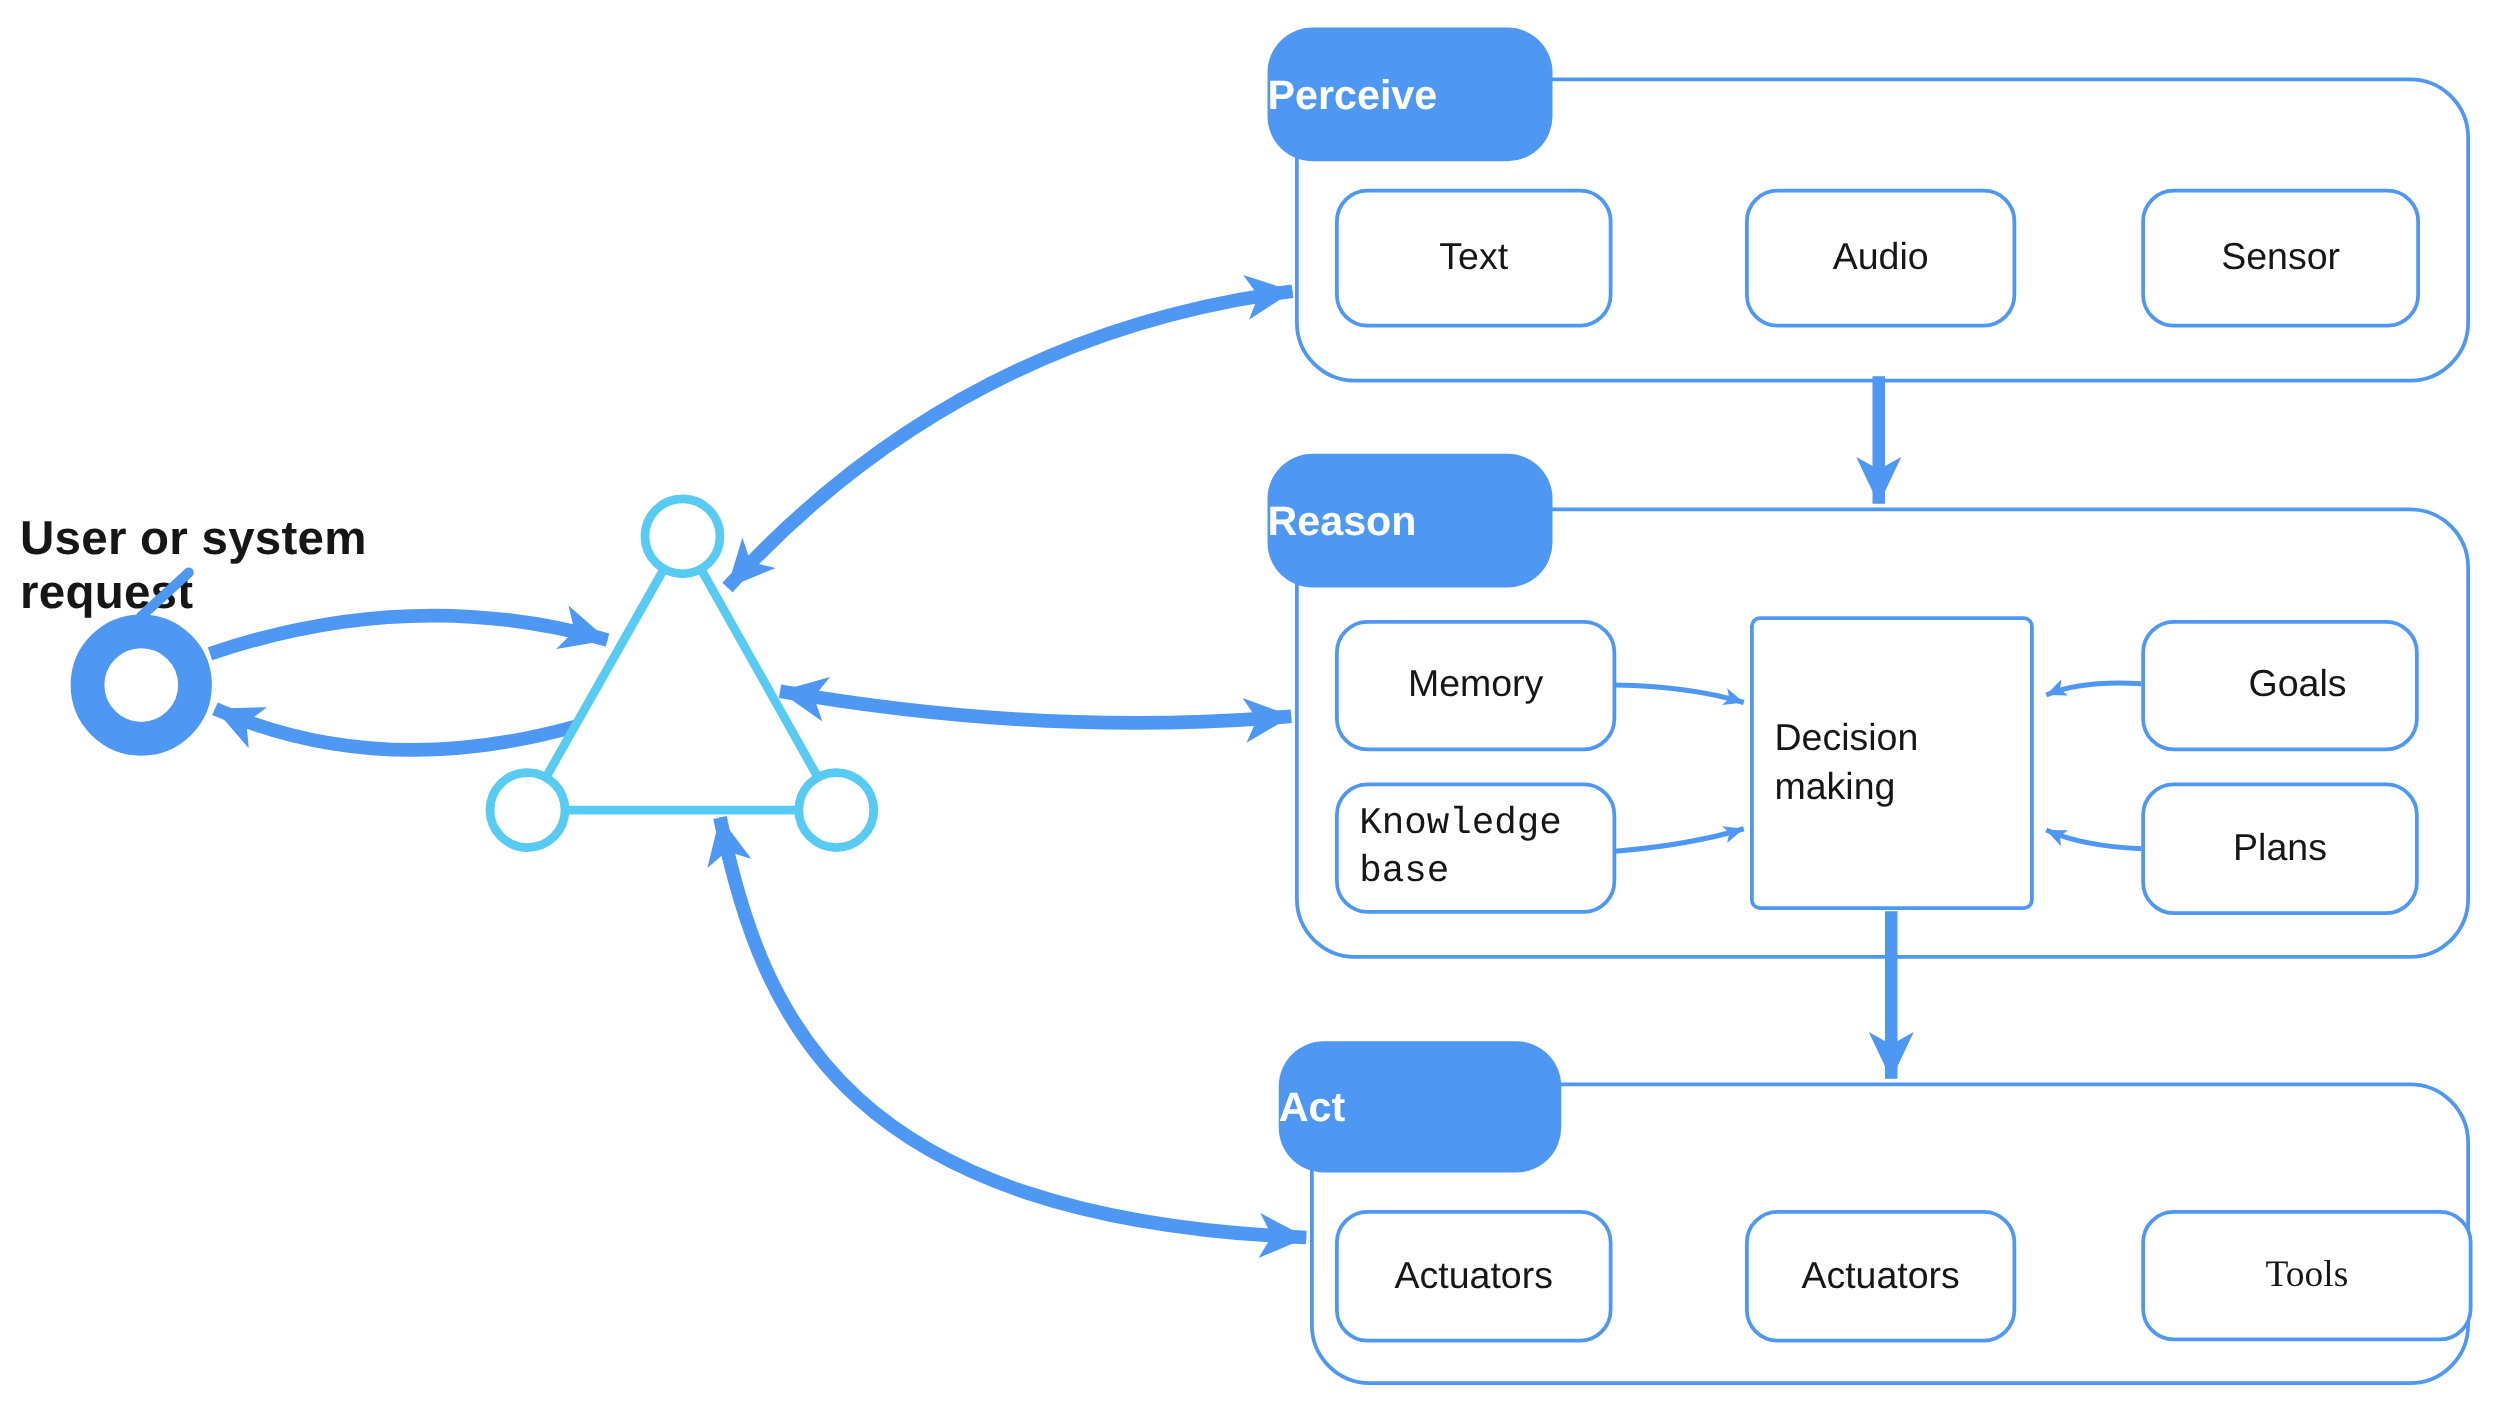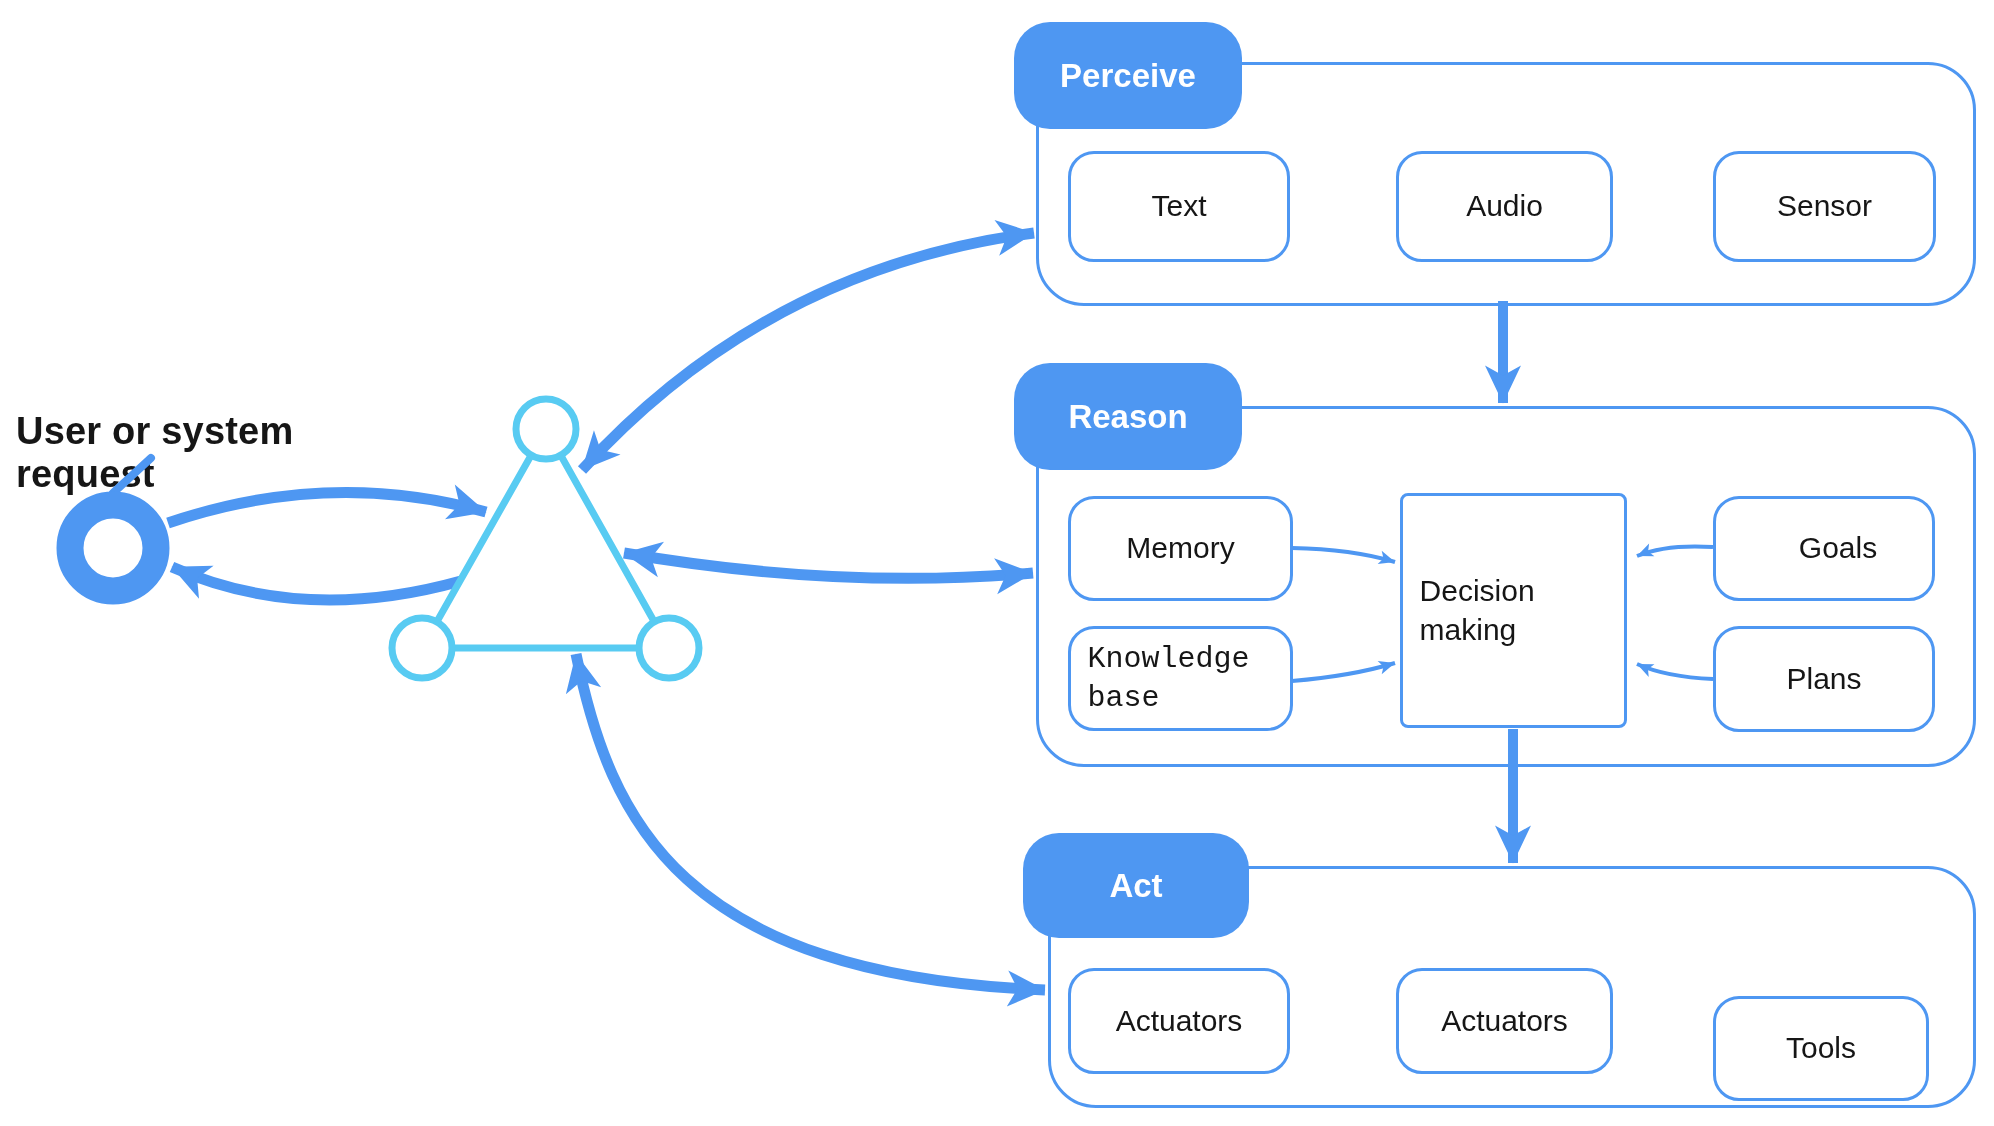--- a/index.html
+++ b/index.html
@@ -16,21 +16,21 @@
   .container{
     position:absolute;border:3px solid var(--blue,#4E97F2);border-radius:48px;
     background:transparent;z-index:1;
   }
   #perceive-box{left:1036px;top:62px;width:934px;height:238px;}
   #reason-box{left:1036px;top:406px;width:934px;height:355px;}
   #act-box{left:1048px;top:866px;width:922px;height:236px;}
   
   .tab{
     position:absolute;z-index:2;background:var(--blue,#4E97F2);border-radius:36px;
-    display:flex;align-items:center;justify-content:center;
+    display:flex;align-items:center;
     color:var(--tab-text,#fff);font-size:33px;font-weight:600;
   }
   #perceive-tab{left:1014px;top:22px;width:228px;height:107px;}
   #reason-tab{left:1014px;top:363px;width:228px;height:107px;}
   #act-tab{left:1023px;top:833px;width:226px;height:105px;}
   
   .node{
     position:absolute;z-index:2;background:var(--node-bg,#fff);
     border:3px solid var(--blue,#4E97F2);border-radius:26px;
     display:flex;align-items:center;justify-content:center;
@@ -40,21 +40,21 @@
   #node-text      {left:1068px;top:151px;width:222px;height:111px;}
   #node-audio     {left:1396px;top:151px;width:217px;height:111px;}
   #node-sensor    {left:1713px;top:151px;width:223px;height:111px;}
   #node-memory    {left:1068px;top:496px;width:225px;height:105px;}
   #node-kb        {left:1068px;top:626px;width:225px;height:105px;font-family:Liberation Mono, monospace;}
   #node-dm        {left:1400px;top:493px;width:227px;height:235px;border-radius:8px;}
   #node-goals     {left:1713px;top:496px;width:222px;height:105px;padding-left:28px;}
   #node-plans     {left:1713px;top:626px;width:222px;height:106px;}
   #node-actuators {left:1068px;top:968px;width:222px;height:106px;}
   #node-execution {left:1396px;top:968px;width:217px;height:106px;}
-  #node-tools     {left:1713px;top:996px;width:216px;height:105px;}
+  #node-tools     {left:1713px;top:968px;width:265px;height:105px;font-family:Liberation Serif, serif;}
   
   .overlay{position:absolute;left:0;top:0;z-index:5;pointer-events:none;}
   .stroke-blue{stroke:var(--blue,#4E97F2);fill:none;}
   .thick{stroke-width:11;}
   .vthick{stroke-width:10;}
   .thin{stroke-width:4;}
   .fill-blue{fill:var(--blue,#4E97F2);stroke:none;}
   .tri{fill:#fff;stroke:var(--cyan,#58CBF2);stroke-width:7;stroke-linejoin:round;}
   .vertex{fill:#fff;stroke:var(--cyan,#58CBF2);stroke-width:7;}
   .donut{fill:none;stroke:var(--blue,#4E97F2);stroke-width:27;}

